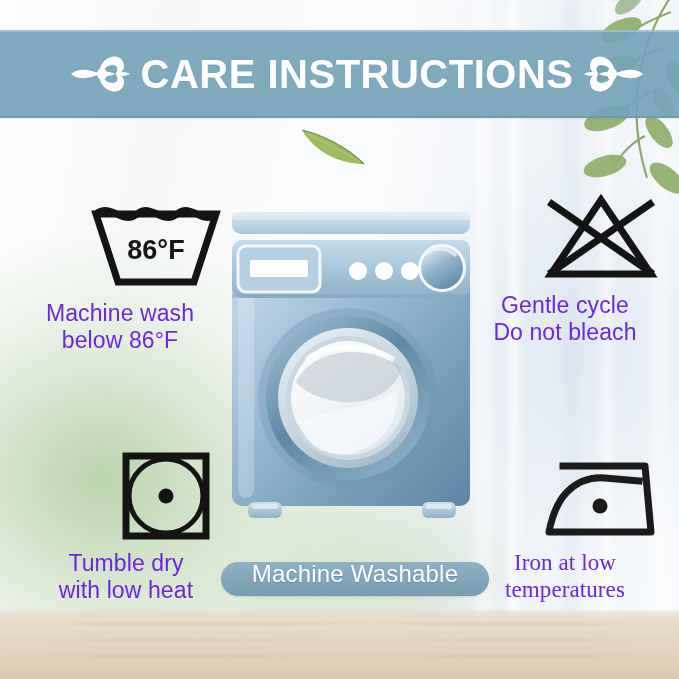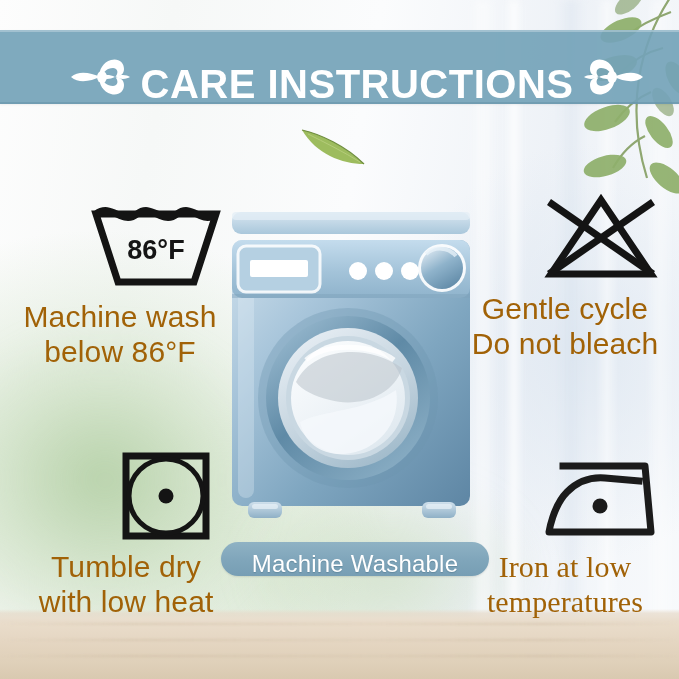--- a/index.html
+++ b/index.html
@@ -64,23 +64,23 @@
   
   #foliage { position:absolute; right:-10px; top:-18px; width:130px; height:230px; }
   #foliage svg { width:100%; height:100%; display:block; }
 
   
   #leaf { position:absolute; left:298px; top:120px; width:70px; height:48px; }
   #leaf svg { width:100%; height:100%; display:block; }
 
   
   #banner {
-    position:absolute; left:0; top:30px; width:679px; height:74px;
+    position:absolute; left:0; top:30px; width:679px; height:88px;
     background:rgba(116,163,185,0.92);
-    display:flex; align-items:flex-end; justify-content:center;
+    display:flex; align-items:center; justify-content:center;
     box-shadow:0 1px 2px rgba(0,0,0,.06);
     padding-left:35px;
   }
   #banner::before, #banner::after {
     content:""; position:absolute; left:0; right:0; height:2px;
     background:rgba(255,255,255,0.28);
   }
   #banner::before { top:0; }
   #banner::after { bottom:0; background:rgba(90,135,158,0.35); }
 
@@ -95,22 +95,22 @@
   }
   .fleur { width:62px; height:54px; flex:none; }
   .fleur svg { width:100%; height:100%; display:block; }
   .fleur.right { transform:scaleX(-1); }
 
   
   .cell { position:absolute; text-align:center; }
   .cell .icon { display:flex; align-items:center; justify-content:flex-end; }
   .cell .icon svg { display:block; }
   .cell .caption {
-    color:#a16207;
-    font-size:30px;
+    color:#6d28d9;
+    font-size:23px;
     line-height:1.16;
     letter-spacing:0.1px;
     white-space:pre-line;
     margin-top:4px;
   }
 
   #cell-wash   { left:10px;  top:196px; width:220px; }
   #cell-bleach { left:455px; top:188px; width:220px; }
   #cell-dry    { left:16px;  top:446px; width:220px; }
   #cell-iron   { left:455px; top:446px; width:220px;font-family:Liberation Serif, serif; }
@@ -122,24 +122,24 @@
     font-size:27px; font-weight:bold; fill:#151515;
     font-family:"Liberation Sans", sans-serif;
   }
 
   
   #washer { position:absolute; left:226px; top:210px; width:250px; height:325px; }
   #washer svg { width:100%; height:100%; display:block; }
 
   
   #pill {
-    position:absolute; left:221px; top:542px; width:268px; height:34px;
+    position:absolute; left:221px; top:562px; width:268px; height:34px;
     background:linear-gradient(180deg, #8fb2c4 0%, #7fa5ba 55%, #779eb4 100%);
     border-radius:17px;
-    display:flex; align-items:flex-end; justify-content:center;
+    display:flex; align-items:flex-start; justify-content:center;
     box-shadow:0 1px 2px rgba(0,0,0,.10);
   }
   #pill .pill-text {
     color:#ffffff; font-size:24px; letter-spacing:0.2px; line-height:1;
     text-shadow:0 1px 1px rgba(70,110,130,.45);
   }
 </style>
 </head>
 <body>
 

